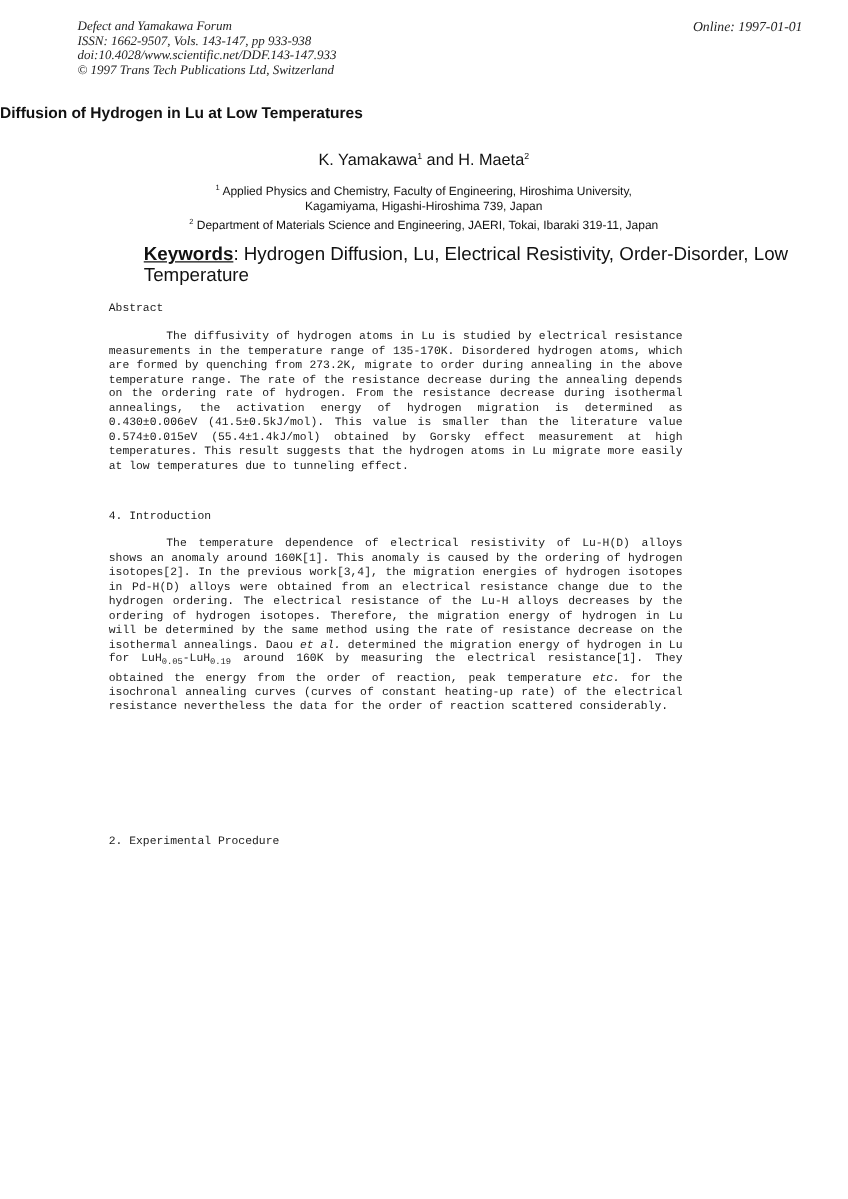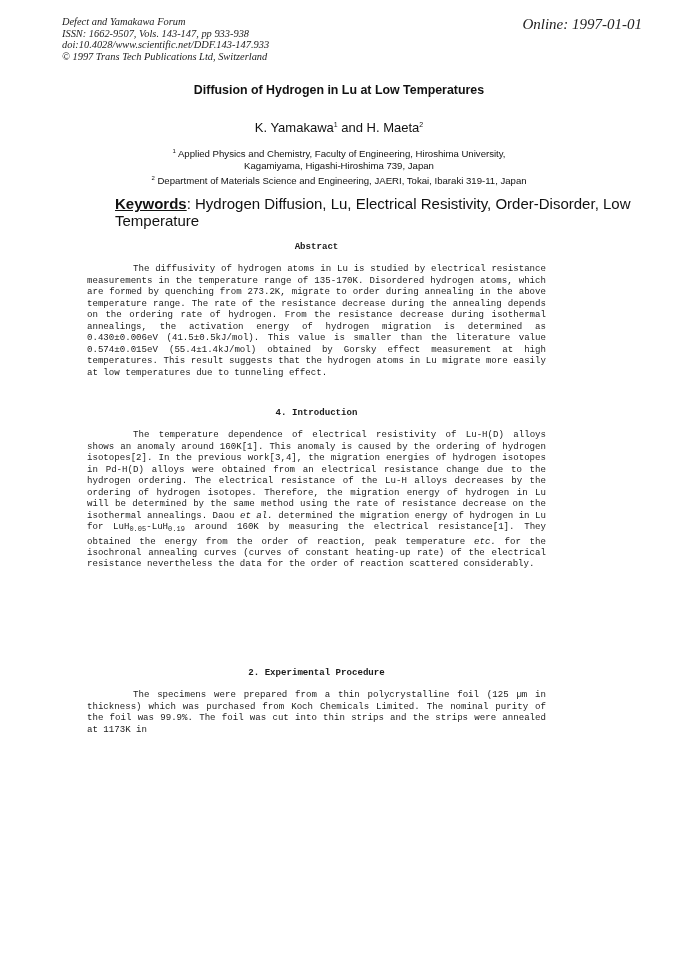--- a/index.html
+++ b/index.html
@@ -1,29 +1,29 @@
 <!DOCTYPE html>
 <html><head>
 <meta charset="utf-8">
 <style>
   html, body { margin:0; padding:0; background:#ffffff; }
   body { width:678px; height:959px; position:relative; overflow:hidden; color:#111; }
   .header { position:absolute; left:62px; top:16px; font-family:"Liberation Serif", serif; font-style:italic; font-size:10.4px; line-height:11.6px; color:#222; }
-  .online { position:absolute; right:36px; top:16px; font-family:"Liberation Serif", serif; font-style:italic; font-size:15px; color:#222; }
-  .title { position:absolute; left:0; width:678px; top:83px; text-align:center; font-family:"Liberation Sans", sans-serif; font-weight:bold; font-size:12.4px; }
+  .online { position:absolute; right:36px; top:16px; font-family:"Liberation Serif", serif; font-style:italic; font-size:11px; color:#222; }
+  .title { position:absolute; left:0; width:678px; top:83px; font-family:"Liberation Sans", sans-serif; font-weight:bold; font-size:12.4px; }
   .authors { position:absolute; left:0; width:678px; top:120px; text-align:center; font-family:"Liberation Sans", sans-serif; font-size:13px; }
   .authors sup { font-size:7px; vertical-align:5px; }
   .aff { position:absolute; left:0; width:678px; text-align:center; font-family:"Liberation Sans", sans-serif; font-size:9.6px; line-height:12.4px; }
   .aff sup { font-size:6px; vertical-align:4px; }
   .aff1 { top:145px; }
   .aff2 { top:172px; }
   .keywords { position:absolute; left:96px; top:195px; font-family:"Liberation Sans", sans-serif; font-size:15px;margin-left:19px; }
   .kw-label { font-weight:bold; text-decoration:underline; }
   .body { position:absolute; left:87px; width:459px; font-family:"Liberation Mono", monospace; font-size:9.1px; line-height:11.45px; color:#1a1a1a; }
-  .sec { font-weight:bold;text-align:center; }
+  .sec { font-weight:normal; }
   .para { text-align:justify; text-align-last:left; }
   .indent { text-indent:46px; }
   .sub { font-size:7px; vertical-align:-2px; }
   .it { font-style:italic;margin-top:24px; }
 </style>
 </head>
 <body>
 
 <div class="header">
   <div>Defect and Yamakawa Forum</div>
@@ -59,14 +59,13 @@
 
 <div class="body" style="top:407px;">
   <div class="sec">4.   Introduction</div>
   <div style="height:11px;"></div>
   <div class="para indent"><span>The temperature dependence of electrical resistivity of Lu-H(D) alloys shows an anomaly around 160K[1]. This anomaly is caused by the ordering of hydrogen isotopes[2]. In the previous work[3,4], the migration energies of hydrogen isotopes in Pd-H(D) alloys were obtained from an electrical resistance change due to the hydrogen ordering. The electrical resistance of the Lu-H alloys decreases by the ordering of hydrogen isotopes. Therefore, the migration energy of hydrogen in Lu will be determined by the same method using the rate of resistance decrease on the isothermal annealings. Daou </span><span class="it">et al.</span><span> determined the migration energy of hydrogen in Lu for LuH</span><span class="sub">0.05</span><span>-LuH</span><span class="sub">0.19</span><span> around 160K by measuring the electrical resistance[1]. They obtained the energy from the order of reaction, peak temperature </span><span class="it">etc.</span><span> for the isochronal annealing curves (curves of constant heating-up rate) of the electrical resistance nevertheless the data for the order of reaction scattered considerably.</span></div>
 </div>
 
 <div class="body" style="top:667px;">
   <div class="sec">2.   Experimental Procedure</div>
   <div style="height:11px;"></div>
-  <div class="para indent">The specimens were prepared from a thin polycrystalline foil (125 µm in thickness) which was purchased from Koch Chemicals Limited. The nominal purity of the foil was 99.9%. The foil was cut into thin strips and the strips were annealed at 1173K in</div>
 </div>
 
 </body></html>

